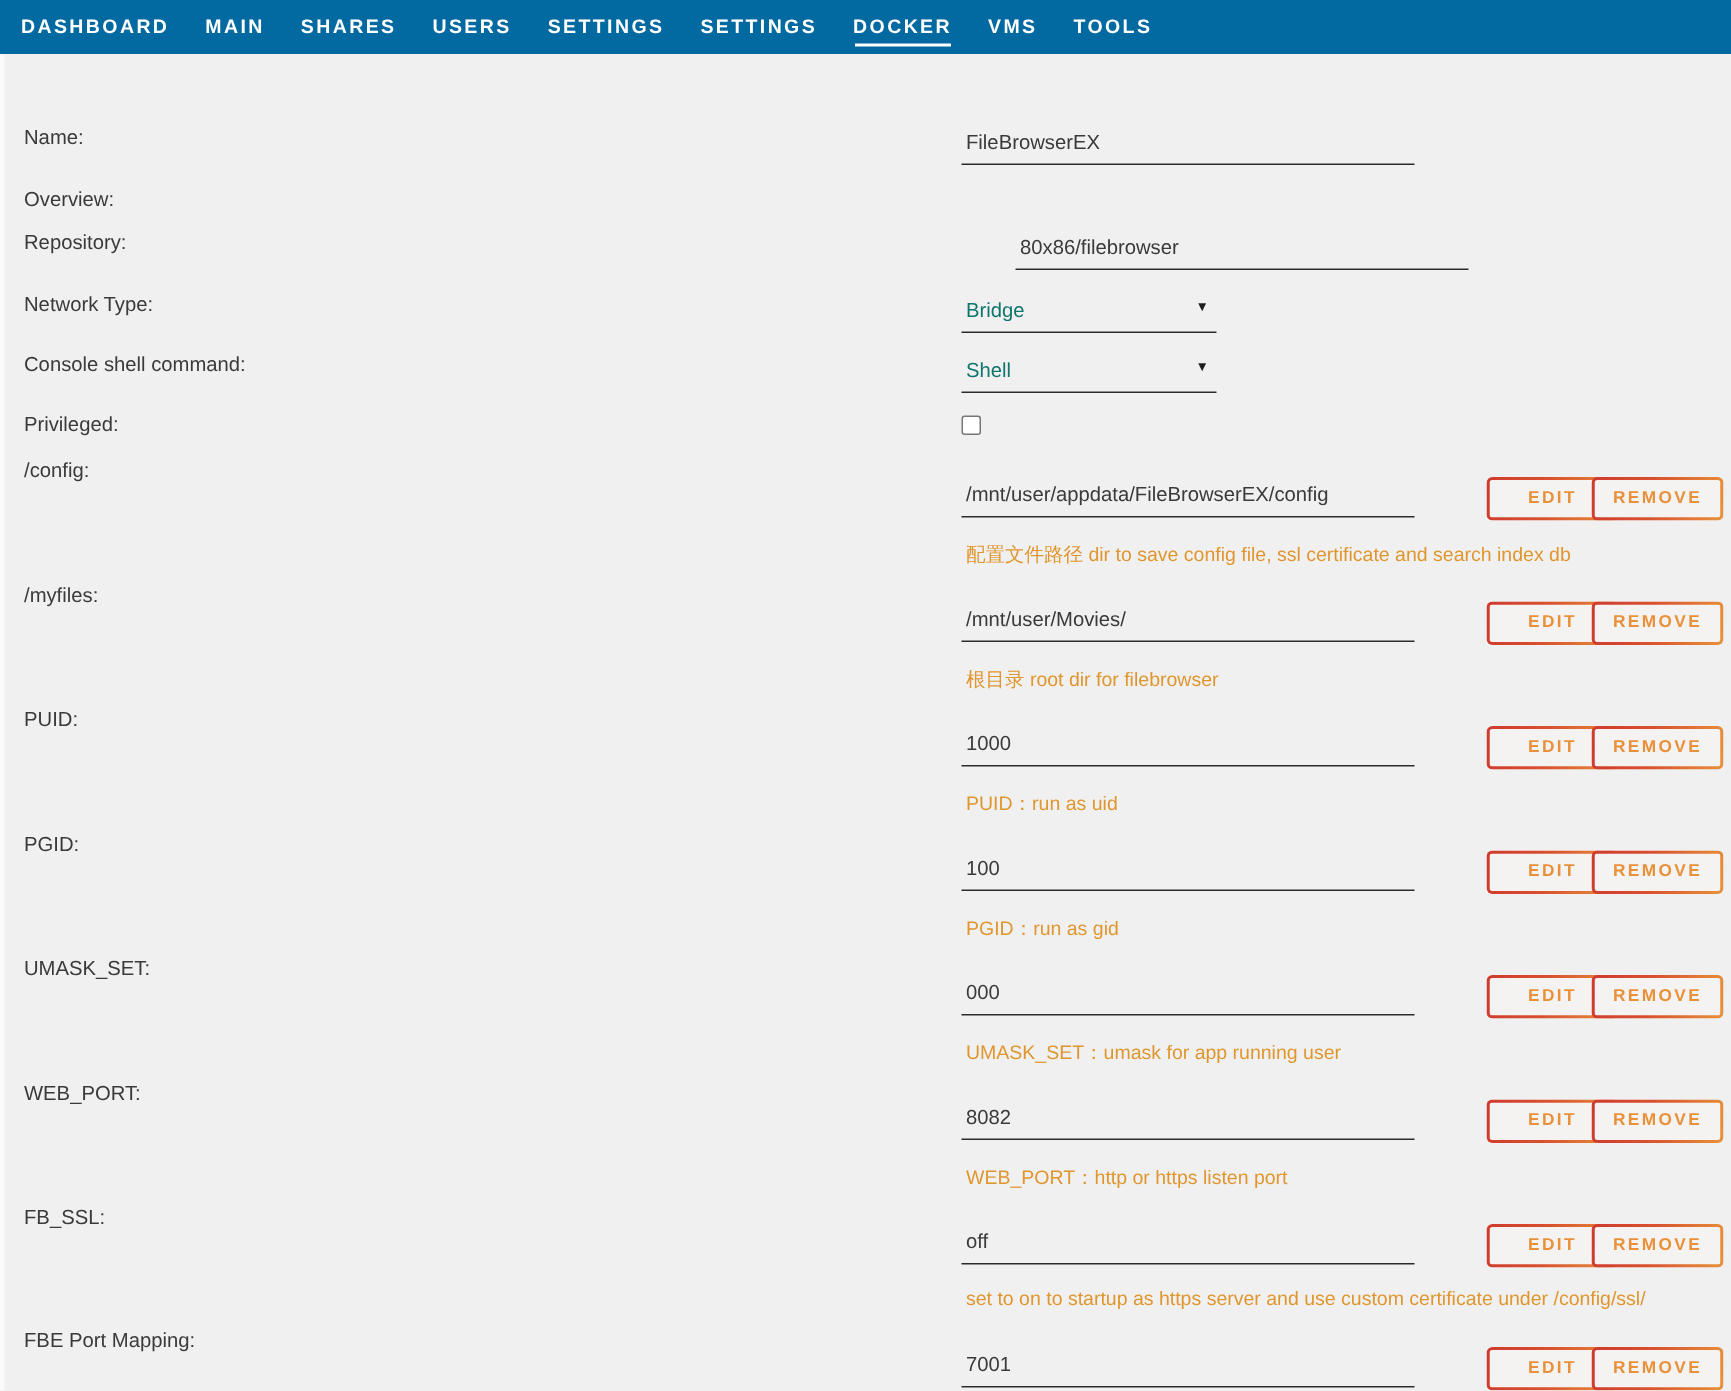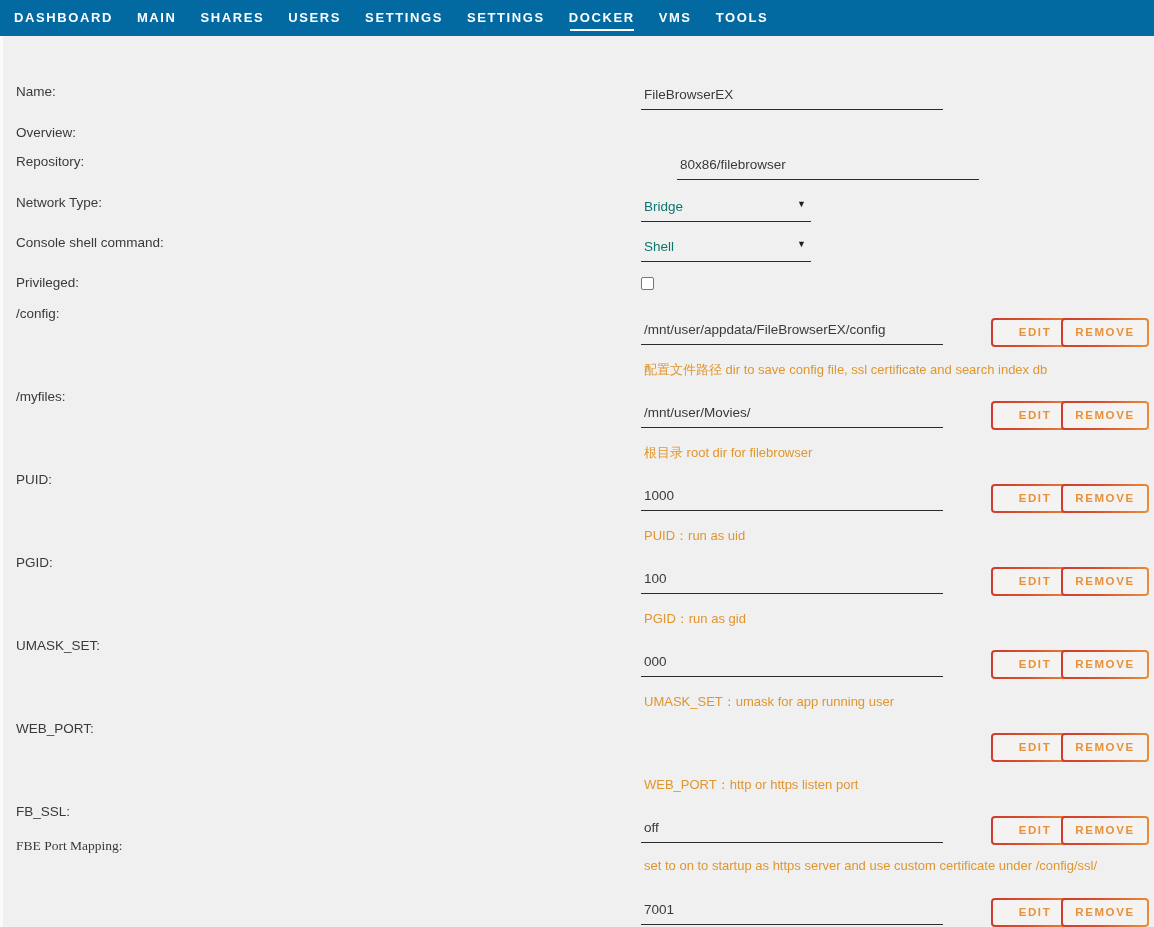--- a/index.html
+++ b/index.html
@@ -221,29 +221,32 @@
     <button class="btn btn-remove" style="top: 531px;">REMOVE</button>
     <div class="help" style="top: 574px;">PGID：run as gid</div>
     <div class="lbl" style="top: 602px;">UMASK_SET:</div>
     <div class="field" style="top: 615px;">
       <input type="text" class="tinput" value="000" style="">
     </div>
     <button class="btn btn-edit" style="top: 614px;">EDIT</button>
     <button class="btn btn-remove" style="top: 614px;">REMOVE</button>
     <div class="help" style="top: 657px;">UMASK_SET：umask for app running user</div>
     <div class="lbl" style="top: 685px;">WEB_PORT:</div>
+    <div class="field" style="top: 698px;">
+      <input type="text" class="tinput" value="8082" style="">
+    </div>
     <button class="btn btn-edit" style="top: 697px;">EDIT</button>
     <button class="btn btn-remove" style="top: 697px;">REMOVE</button>
     <div class="help" style="top: 740px;">WEB_PORT：http or https listen port</div>
     <div class="lbl" style="top: 768px;">FB_SSL:</div>
     <div class="field" style="top: 781px;">
       <input type="text" class="tinput" value="off" style="">
     </div>
     <button class="btn btn-edit" style="top: 780px;">EDIT</button>
     <button class="btn btn-remove" style="top: 780px;">REMOVE</button>
     <div class="help" style="top: 822px;">set to on to startup as https server and use custom certificate under /config/ssl/</div>
-    <div class="lbl" style="top: 802px; font-family: Liberation Serif, serif;">FBE Port Mapping:</div>
+    <div class="lbl" style="top: 850px;">FBE Port Mapping:</div>
     <div class="field" style="top: 863px;">
       <input type="text" class="tinput" value="7001" style="">
     </div>
     <button class="btn btn-edit" style="top: 862px;">EDIT</button>
     <button class="btn btn-remove" style="top: 862px;">REMOVE</button>
   </div>
 
 </body></html>

